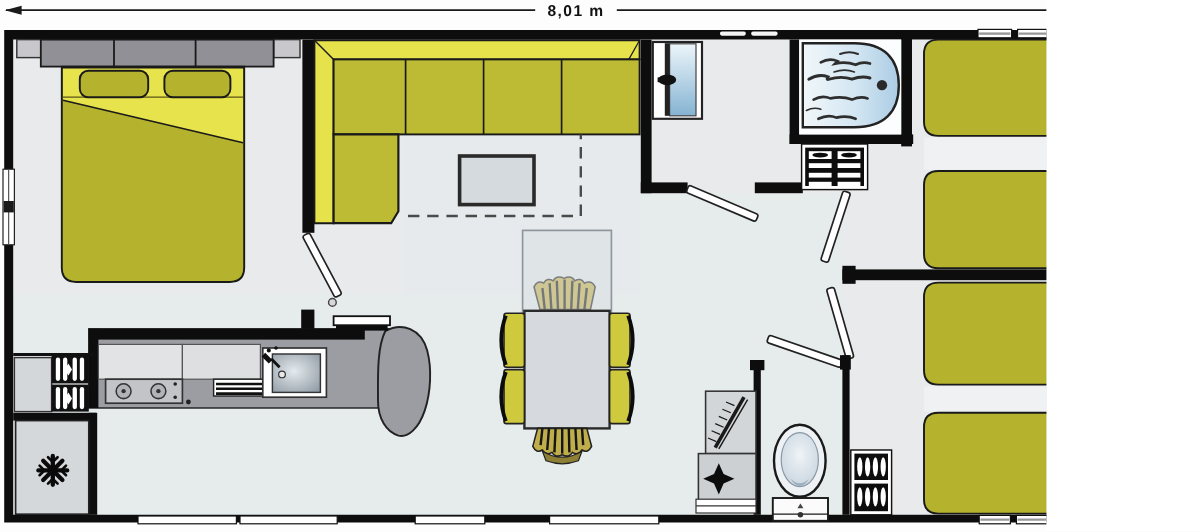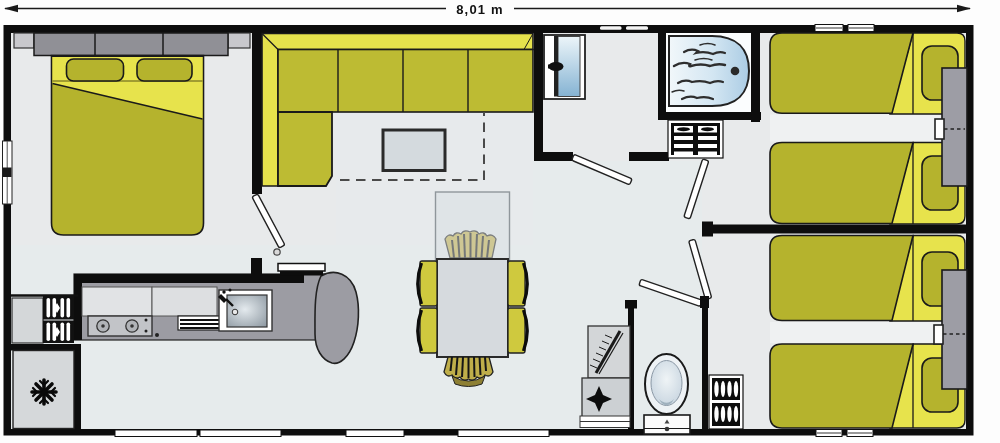--- a/index.html
+++ b/index.html
@@ -1,16 +1,16 @@
 <!DOCTYPE html>
 <html><head>
 <meta charset="utf-8">
 <style>
   html,body{margin:0;padding:0;background:#ffffff;}
-  .page{width:1000px;height:443px;position:relative;overflow:hidden;font-family:"Liberation Sans", sans-serif;text-decoration:underline;}
+  .page{width:872px;height:443px;position:relative;overflow:hidden;font-family:"Liberation Sans", sans-serif;text-decoration:underline;}
   svg{display:block;}
 </style>
 </head>
 <body>
 <div class="page">
 <svg width="1000" height="443" viewBox="0 0 1000 443">
 <defs>
   <linearGradient id="bathg" x1="0" y1="0" x2="1" y2="0">
     <stop offset="0" stop-color="#f1f7fa"></stop>
     <stop offset="0.55" stop-color="#d3e6f2"></stop>

